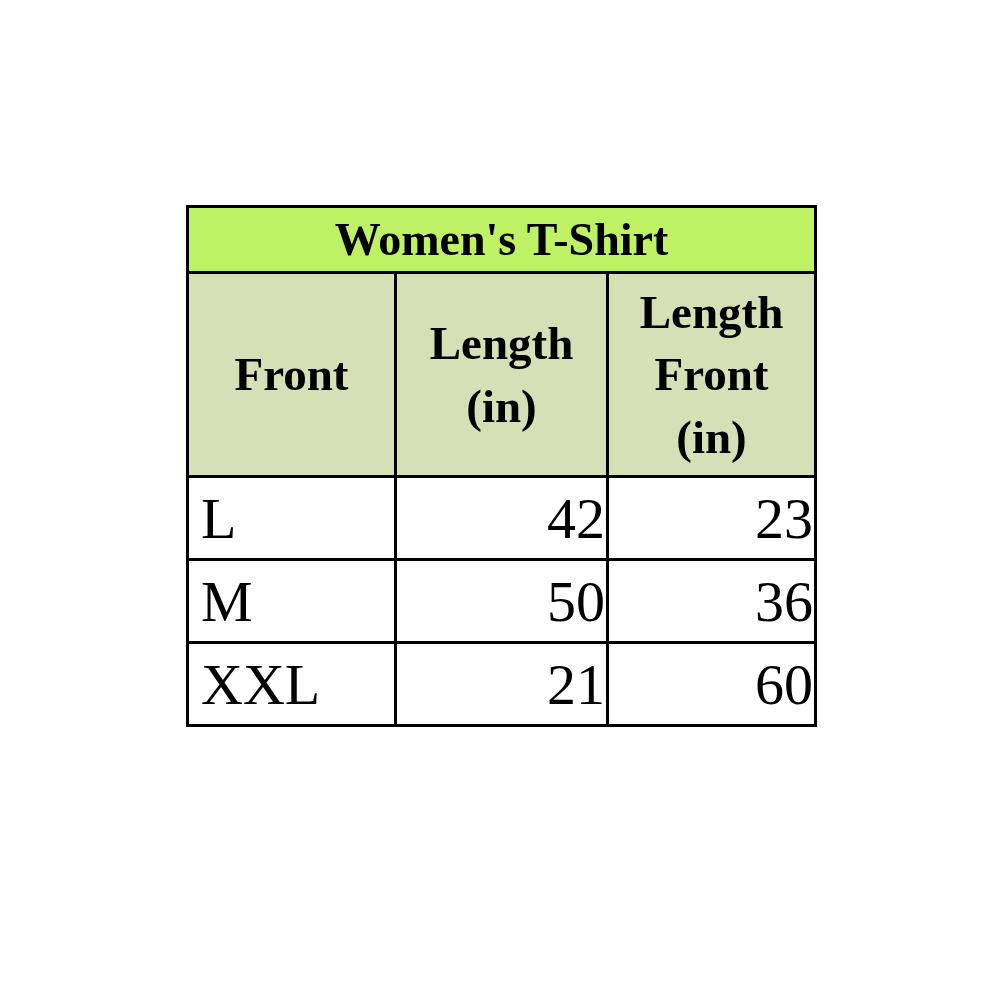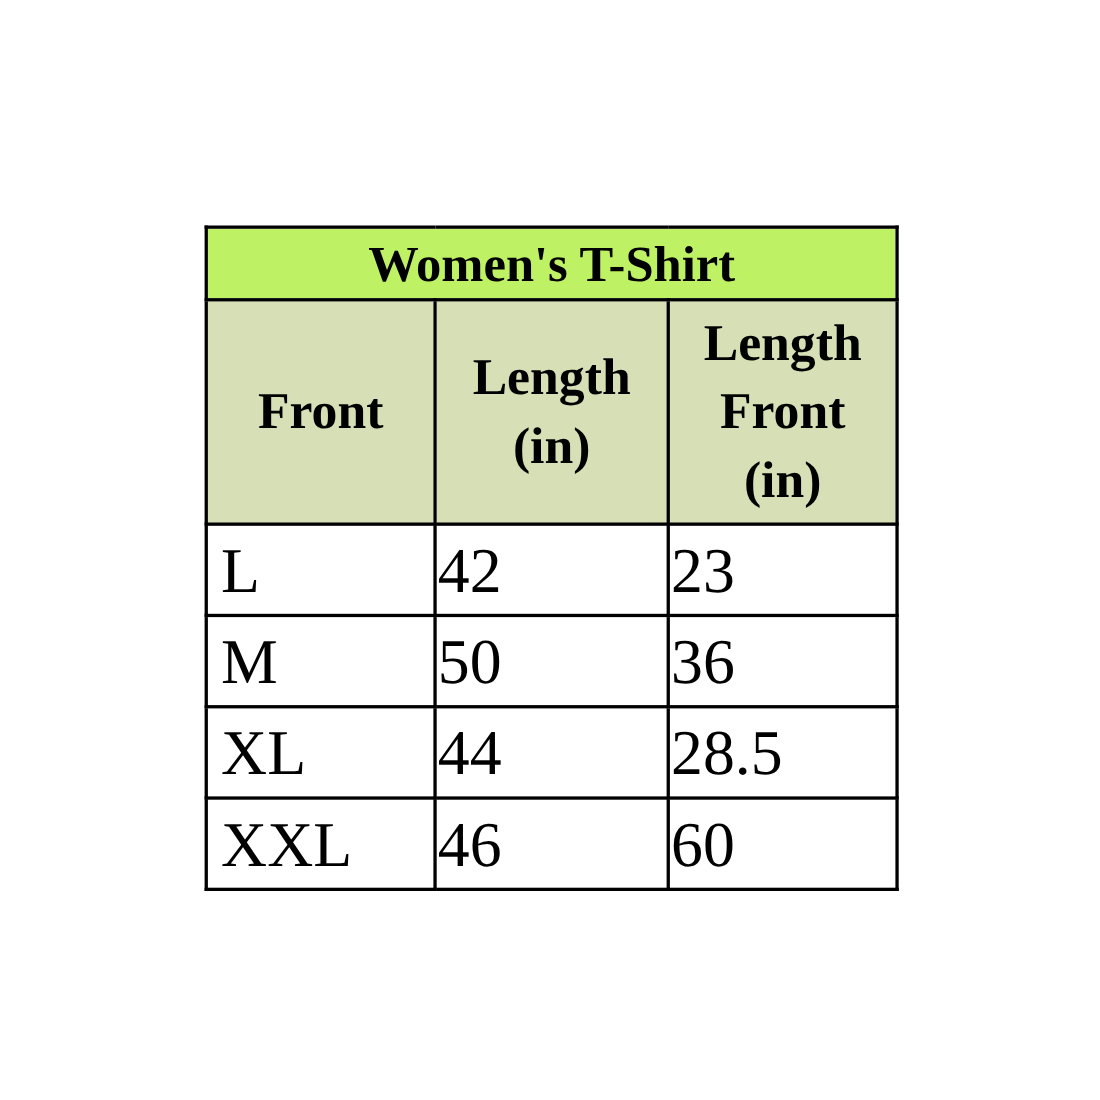--- a/index.html
+++ b/index.html
@@ -38,21 +38,21 @@
     font-weight: bold;
     font-size: 47px;
     line-height: 1.32;
     text-align: center;
     vertical-align: middle;
   }
   .data-row td {
     height: 78px;
     background: #ffffff;
     font-size: 58px;
-    text-align: left;
+    text-align: right;
     vertical-align: middle;
   }
   .data-row td.col-size {
     text-align: left;
     padding-left: 12px;
   }
 </style>
 </head>
 <body>
 
@@ -84,23 +84,18 @@
       <td class="col-size">L</td>
       <td>42</td>
       <td>23</td>
     </tr>
     <tr class="data-row">
       <td class="col-size">M</td>
       <td>50</td>
       <td>36</td>
     </tr>
     <tr class="data-row">
-      <td class="col-size">XL</td>
-      <td>44</td>
-      <td>28.5</td>
-    </tr>
-    <tr class="data-row">
       <td class="col-size">XXL</td>
-      <td>46</td>
+      <td>21</td>
       <td>60</td>
     </tr>
   </tbody>
 </table>
 
 </body></html>

